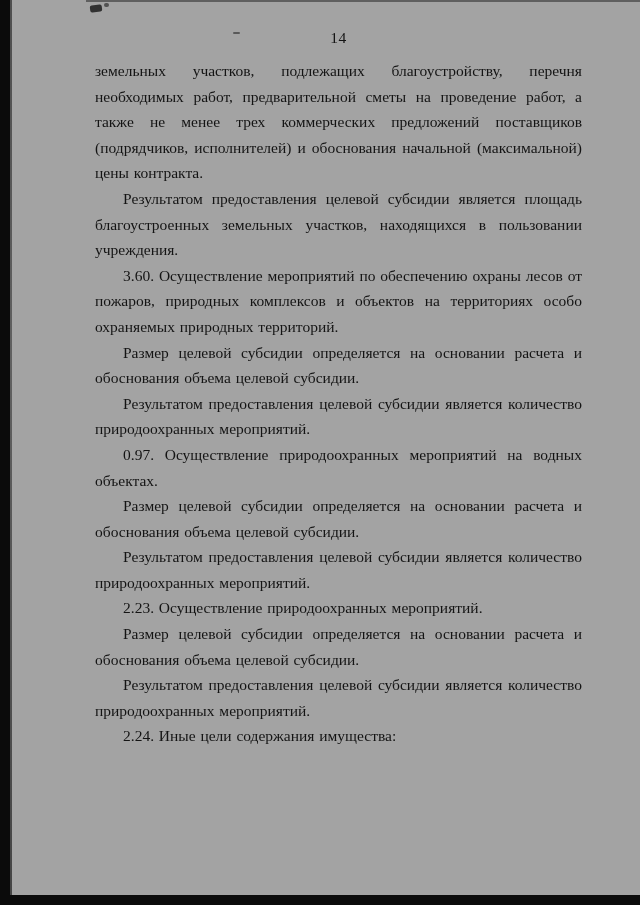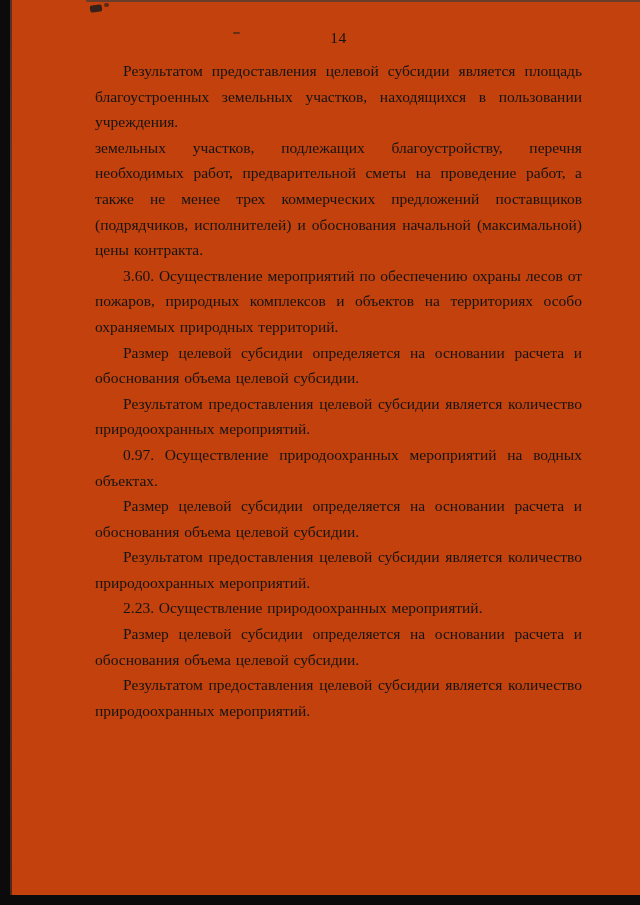--- a/index.html
+++ b/index.html
@@ -6,21 +6,21 @@
   html, body { width: 640px; height: 905px; }
   body {
     background: #ffffff;
     overflow: hidden;
     font-family: "Liberation Serif", serif;
   }
   .page {
     position: relative;
     width: 640px;
     height: 905px;
-    background: #c2410c;
+    background: #a3a3a3;
     color: #141414;
   }
   
   .edge-left {
     position: absolute; left: 0; top: 0;
     width: 10px; height: 100%;
     background: #0b0b0b;
   }
   .edge-left::after {
     content: ""; position: absolute; right: -2px; top: 0;
@@ -68,25 +68,26 @@
   <div class="edge-left"></div>
   <div class="edge-bottom"></div>
   <div class="edge-top"></div>
   <div class="artifact a1"></div>
   <div class="artifact a2"></div>
   <div class="artifact a3"></div>
 
   <div class="page-number">14</div>
 
   <div class="text-block" id="paragraphs">
+      <p class="para">земельных участков, подлежащих благоустройству, перечня необходимых работ, предварительной сметы на проведение работ, а также не менее трех коммерческих предложений поставщиков (подрядчиков, исполнителей) и обоснования начальной (максимальной) цены контракта.</p>
       <p class="para indent">Результатом предоставления целевой субсидии является площадь благоустроенных земельных участков, находящихся в пользовании учреждения.</p>
-      <p class="para">земельных участков, подлежащих благоустройству, перечня необходимых работ, предварительной сметы на проведение работ, а также не менее трех коммерческих предложений поставщиков (подрядчиков, исполнителей) и обоснования начальной (максимальной) цены контракта.</p>
       <p class="para indent">3.60. Осуществление мероприятий по обеспечению охраны лесов от пожаров, природных комплексов и объектов на территориях особо охраняемых природных территорий.</p>
       <p class="para indent">Размер целевой субсидии определяется на основании расчета и обоснования объема целевой субсидии.</p>
       <p class="para indent">Результатом предоставления целевой субсидии является количество природоохранных мероприятий.</p>
       <p class="para indent">0.97. Осуществление природоохранных мероприятий на водных объектах.</p>
       <p class="para indent">Размер целевой субсидии определяется на основании расчета и обоснования объема целевой субсидии.</p>
       <p class="para indent">Результатом предоставления целевой субсидии является количество природоохранных мероприятий.</p>
       <p class="para indent">2.23. Осуществление природоохранных мероприятий.</p>
       <p class="para indent">Размер целевой субсидии определяется на основании расчета и обоснования объема целевой субсидии.</p>
       <p class="para indent">Результатом предоставления целевой субсидии является количество природоохранных мероприятий.</p>
+      <p class="para indent">2.24. Иные цели содержания имущества:</p>
     </div>
 </div>
 
 </body></html>

